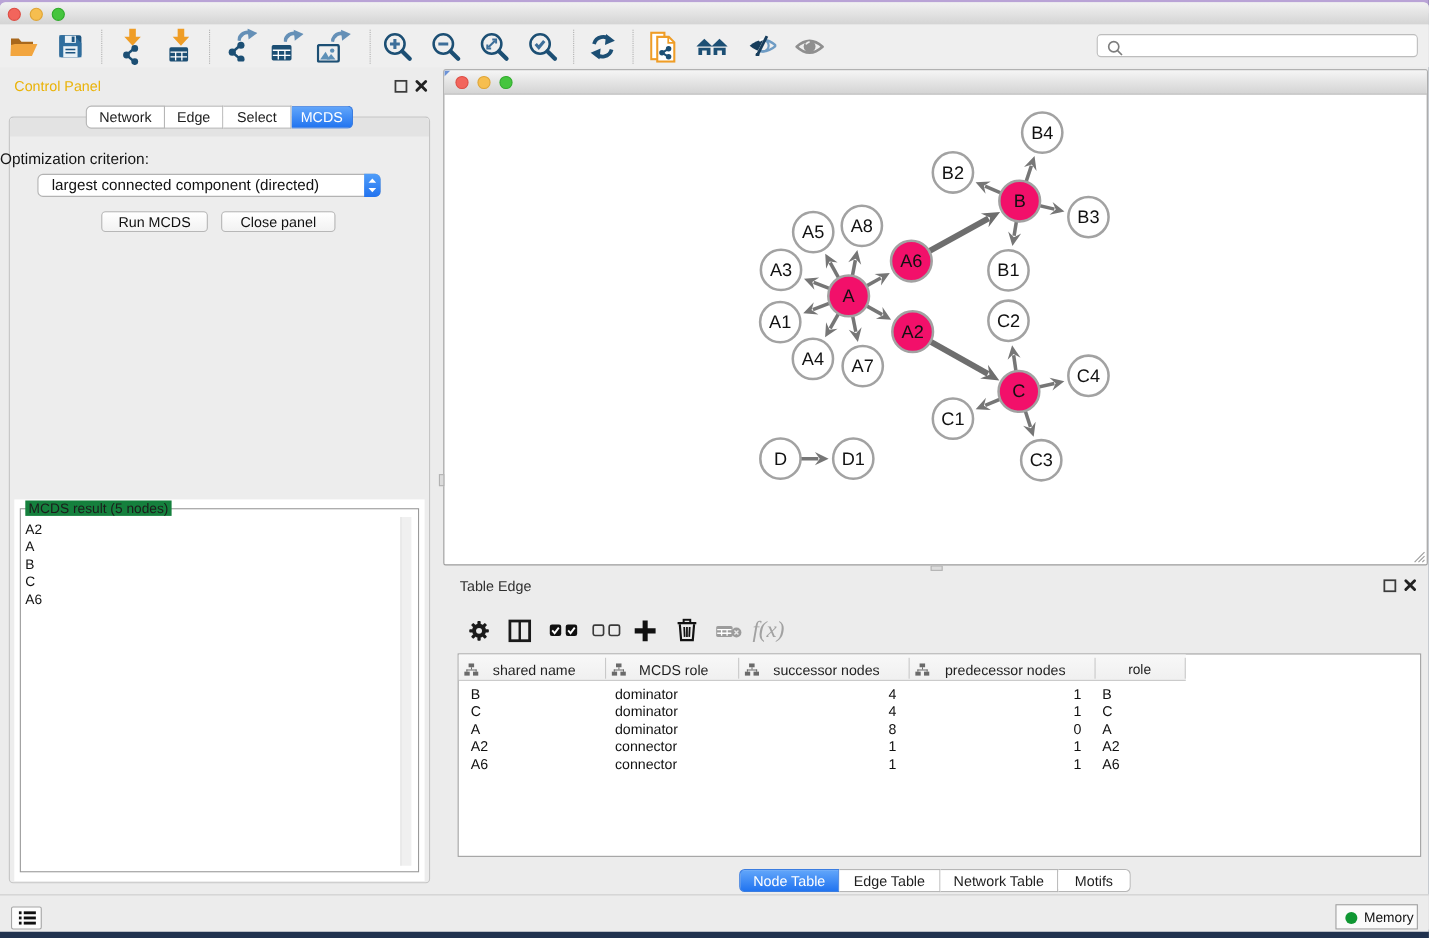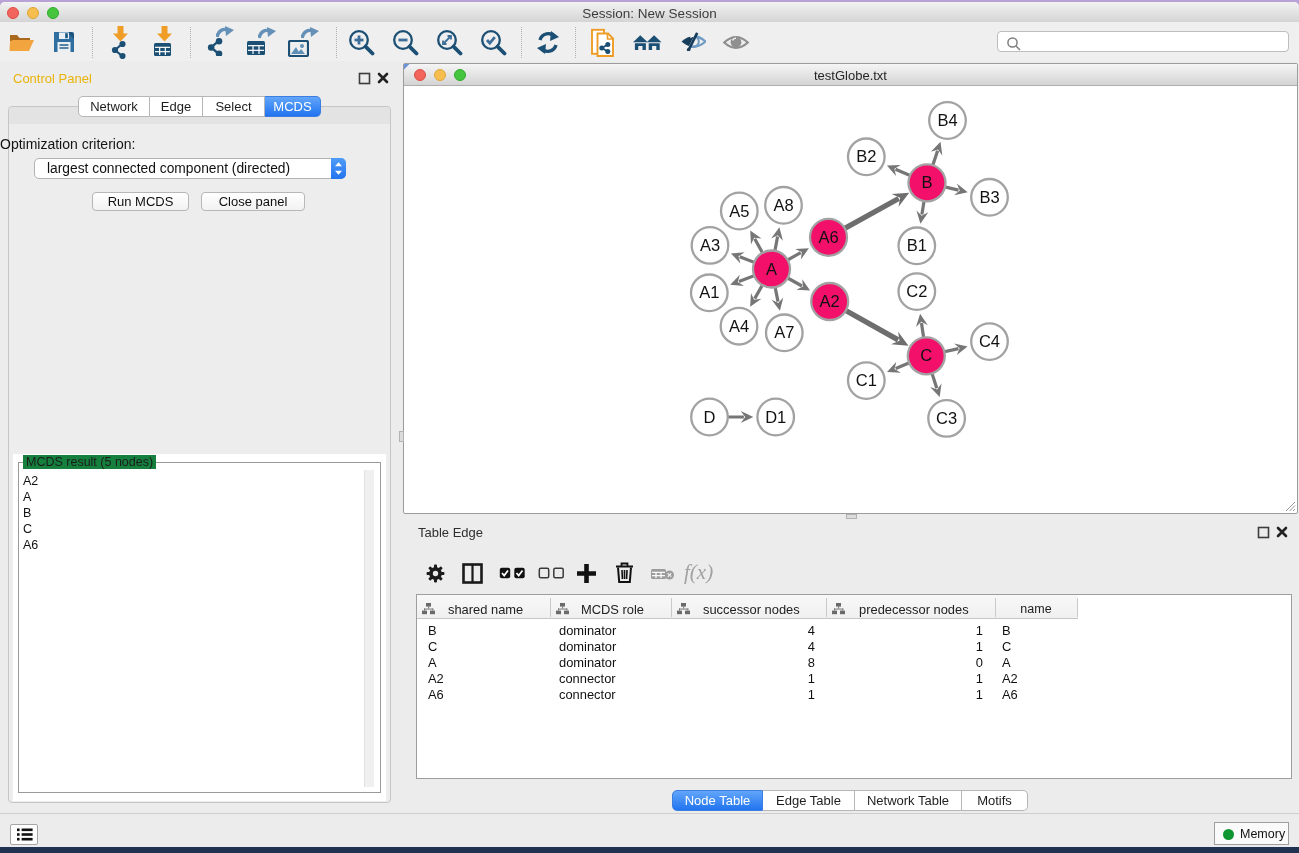--- a/index.html
+++ b/index.html
@@ -33,21 +33,20 @@
 .td{font-size:12.9px;color:#111;position:absolute}
 .btabs{top:790px;height:21px;display:flex;font-size:13px}
 .statusbar{left:0;top:813px;width:100%;height:32px;border-top:1px solid #cecece;background:#ececec}
 </style></head><body>
 <div class="abs" style="left:0;top:0;width:1299px;height:12px;background:#b9a3d6"></div>
 <div class="abs win"></div>
 <div class="abs titlebar">
 <div class="tl" style="left:7px;background:#f2655c;border:1px solid #dd4d44"></div>
 <div class="tl" style="left:27px;background:#f6be4f;border:1px solid #dfa536"></div>
 <div class="tl" style="left:47px;background:#45c53e;border:1px solid #2fab2b"></div>
-<div class="abs title">Session: New Session</div>
 </div>
 <div class="abs toolbar"></div>
 <div class="sep" style="left:92px"></div>
 <div class="sep" style="left:190px"></div>
 <div class="sep" style="left:336px"></div>
 <div class="sep" style="left:521px"></div>
 <div class="sep" style="left:575px"></div>
 <svg class="abs" style="left:8px;top:32px" width="27" height="21" viewBox="0 0 27 21">
     <path d="M2,3 h7 l2.5,3 H22 v4 H2 Z" fill="#a9681c"></path>
     <path d="M5.5,8 H26 L21,19 H1.5 L2,9 Z" fill="#f2a53e"></path>
@@ -254,21 +253,20 @@
     <div class="abs mcli" style="top:43px">B</div>
     <div class="abs mcli" style="top:59px">C</div>
     <div class="abs mcli" style="top:75px">A6</div>
     <div class="abs" style="right:6px;top:7px;width:10px;height:317px;background:#f0f0f0;border-left:1px solid #e2e2e2"></div>
   </div>
 <div class="abs iwin">
     <div class="abs iwtitle">
       <div class="itl" style="left:9.5px;background:#f2655c;border:1px solid #dd4d44"></div>
       <div class="itl" style="left:29.5px;background:#f6be4f;border:1px solid #dfa536"></div>
       <div class="itl" style="left:49.5px;background:#45c53e;border:1px solid #2fab2b"></div>
-      <div class="abs" style="width:100%;top:4px;text-align:center;font-size:13px;color:#262626">testGlobe.txt</div>
     </div>
     <svg class="abs" style="left:0;top:0" width="6" height="6" viewBox="0 0 6 6">
       <path d="M0,0 h5.5 L0,5.5 Z" fill="#4a7ad0" opacity="0.8"></path>
     </svg>
     <svg class="abs" style="right:1px;bottom:1px" width="12" height="12" viewBox="0 0 12 12">
       <g stroke="#9a9a9a" stroke-width="1">
         <line x1="11" y1="2" x2="2" y2="11"></line>
         <line x1="11" y1="5.5" x2="5.5" y2="11"></line>
         <line x1="11" y1="9" x2="9" y2="11"></line>
       </g>
@@ -466,21 +464,21 @@
       <g fill="#6a6a6a">
         <rect x="4" y="0" width="5" height="3.6"></rect>
         <rect x="0" y="7.6" width="5" height="3.6"></rect>
         <rect x="8" y="7.6" width="5" height="3.6"></rect>
         <path d="M6.2,3.6 h0.9 v2 h-0.9 Z"></path>
         <path d="M2,5.6 h9.3 v0.9 H2 Z"></path>
         <path d="M2,5.6 h0.9 v2 h-0.9 Z M10.4,5.6 h0.9 v2 h-0.9 Z"></path>
       </g>
     </svg>
     <div class="abs" style="left:442px;top:7px;font-size:12.9px;color:#222">predecessor nodes</div>
-    <div class="abs" style="left:577px;top:7px;width:84px;text-align:center;font-size:12.5px;color:#222">name</div>
+    <div class="abs" style="left:577px;top:7px;width:84px;text-align:center;font-size:12.5px;color:#222">role</div>
     <div class="td" style="left:11px;top:28px">B</div>
     <div class="td" style="left:142px;top:28px">dominator</div>
     <div class="td" style="left:340px;top:28px;width:58px;text-align:right">4</div>
     <div class="td" style="left:500px;top:28px;width:66px;text-align:right">1</div>
     <div class="td" style="left:585px;top:28px">B</div>
     <div class="td" style="left:11px;top:44px">C</div>
     <div class="td" style="left:142px;top:44px">dominator</div>
     <div class="td" style="left:340px;top:44px;width:58px;text-align:right">4</div>
     <div class="td" style="left:500px;top:44px;width:66px;text-align:right">1</div>
     <div class="td" style="left:585px;top:44px">C</div>

